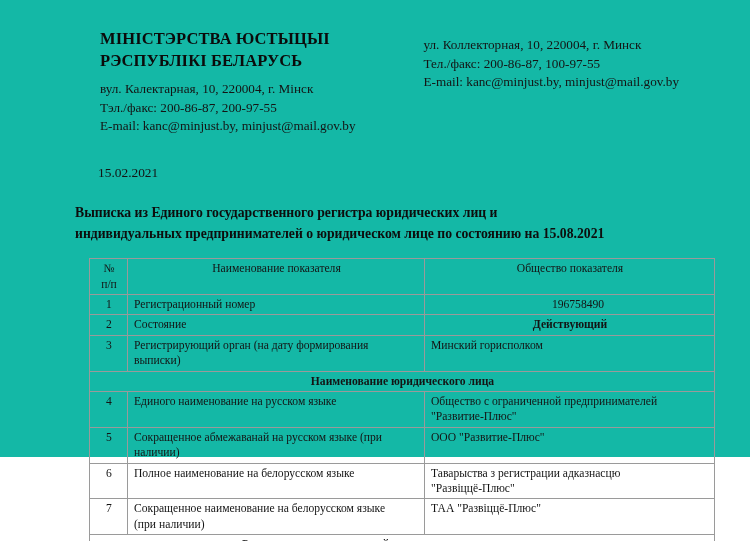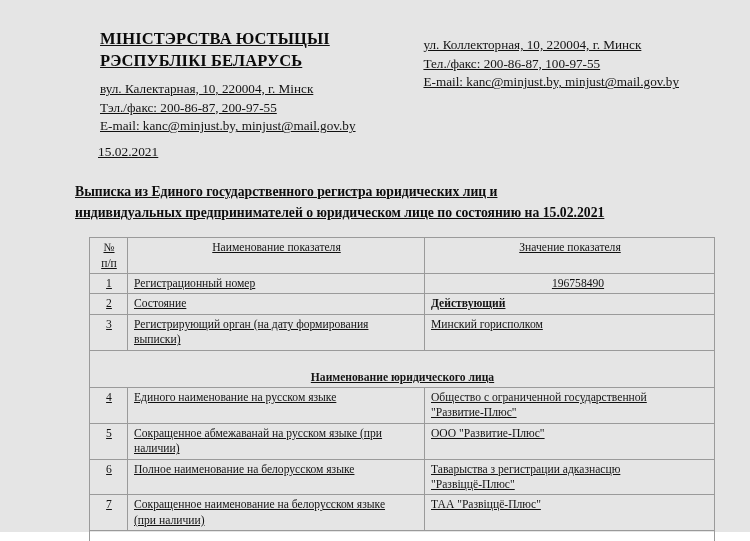--- a/index.html
+++ b/index.html
@@ -11,24 +11,23 @@
     width: 750px;
     height: 541px;
     overflow: hidden;
     font-family: "Liberation Serif", "DejaVu Serif", serif;
     color: #111111;
     position: relative;
   }
   .page {
     position: relative;
     width: 750px;
-    height: 532px;
-    background: #e5e5e5;
+    height: 457px;
+    background: #14b8a6;
     box-sizing: border-box;
-    text-decoration: underline;
   }
 
   
   .letterhead {
     display: flex;
     flex-direction: row;
     padding: 28px 38px 0 100px;
     box-sizing: border-box;
   }
   .lh-col {
@@ -53,21 +52,21 @@
     font-size: 13.2px;
     line-height: 1.42;
     margin-top: 8px;
     color: #141414;
     white-space: pre-line;
   }
 
   
   .doc-date {
     font-size: 13.4px;
-    margin: 8px 0 0 98px;
+    margin: 29px 0 0 98px;
     color: #141414;
   }
 
   
   .doc-title {
     margin: 22px auto 0 auto;
     width: 600px;
     text-align: left;
     font-weight: bold;
     font-size: 13.7px;
@@ -108,26 +107,26 @@
   }
   .hdr .hnum { white-space: pre-line; }
 
   td.numcell {
     text-align: center;
     vertical-align: top;
     padding-top: 2px;
   }
   td.valcell { padding-left: 8px; }
   td.valcell.center { text-align: center; padding-left: 22px; }
-  td.valcell.bold { font-weight: bold; }
+  td.valcell.bold { font-weight: bold; text-align: center; }
 
   tr.section td {
     text-align: center;
     font-weight: bold;
-    padding-top: 19px;
+    padding-top: 2px;
     padding-bottom: 2px;
     font-size: 11.6px;
   }
 
   .two-line { white-space: pre-line; }
 </style>
 </head>
 <body>
 
 <div class="page">
@@ -144,36 +143,36 @@
       <div class="lh-addr">ул. Коллекторная, 10, 220004, г. Минск
 Тел./факс: 200-86-87, 100-97-55
 E-mail: kanc@minjust.by, minjust@mail.gov.by</div>
     </div>
   </div>
 
   <div class="doc-date">15.02.2021</div>
 
   <div class="doc-title">
     <span class="tline">Выписка из Единого государственного регистра юридических лиц и</span>
-    <span class="tline">индивидуальных предпринимателей о юридическом лице по состоянию на 15.02.2021</span>
+    <span class="tline">индивидуальных предпринимателей о юридическом лице по состоянию на 15.08.2021</span>
   </div>
 
   <div class="tbl-wrap">
     <table class="reg">
       <colgroup>
         <col class="c-num">
         <col class="c-name">
         <col class="c-val">
       </colgroup>
       <tbody id="tbody">
         <tr class="hdr">
           <td class="hnum">№
 п/п</td>
           <td>Наименование показателя</td>
-          <td>Значение показателя</td>
+          <td>Общество показателя</td>
         </tr>
       <tr>
             <td class="numcell">1</td>
             <td class="two-line">Регистрационный номер</td>
             <td class="valcell two-line center">196758490</td>
           </tr>
           <tr>
             <td class="numcell">2</td>
             <td class="two-line">Состояние</td>
             <td class="valcell two-line bold">Действующий</td>
@@ -183,21 +182,21 @@
             <td class="two-line">Регистрирующий орган (на дату формирования
 выписки)</td>
             <td class="valcell two-line">Минский горисполком</td>
           </tr>
           <tr class="section">
             <td colspan="3">Наименование юридического лица</td>
           </tr>
           <tr>
             <td class="numcell">4</td>
             <td class="two-line">Единого наименование на русском языке</td>
-            <td class="valcell two-line">Общество с ограниченной государственной
+            <td class="valcell two-line">Общество с ограниченной предпринимателей
 "Развитие-Плюс"</td>
           </tr>
           <tr>
             <td class="numcell">5</td>
             <td class="two-line">Сокращенное абмежаванай на русском языке (при
 наличии)</td>
             <td class="valcell two-line">ООО "Развитие-Плюс"</td>
           </tr>
           <tr>
             <td class="numcell">6</td>

